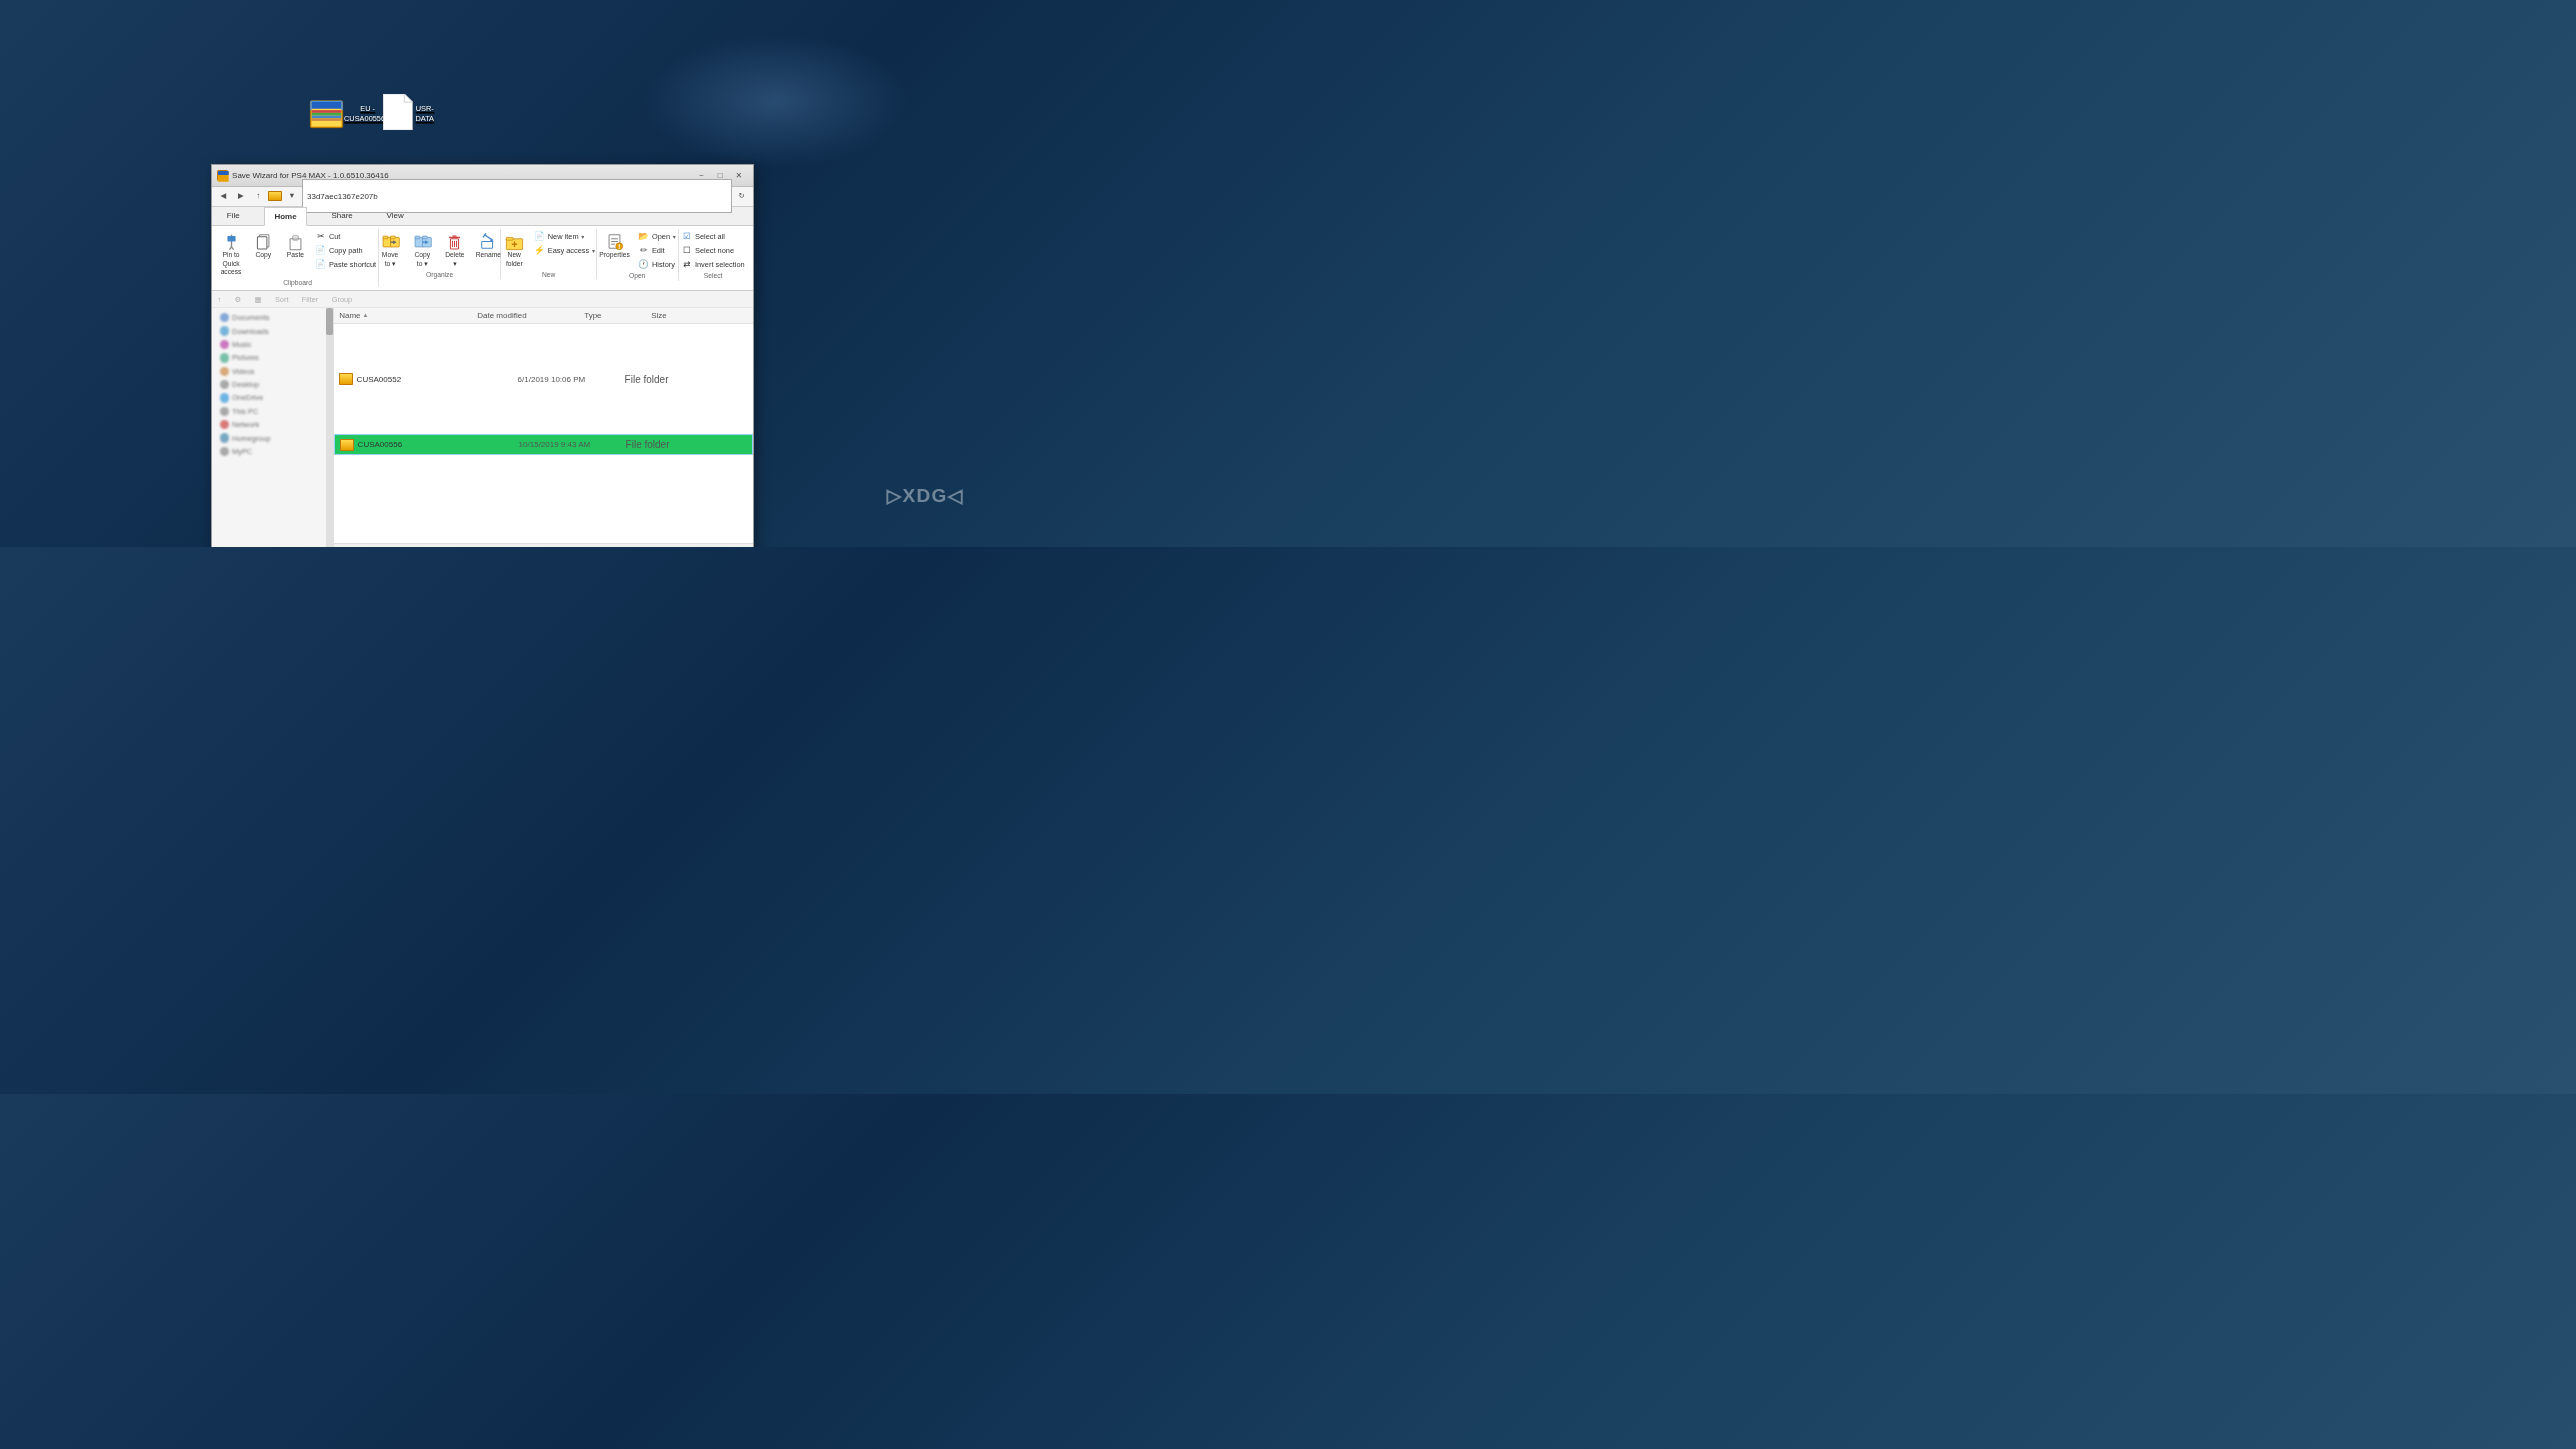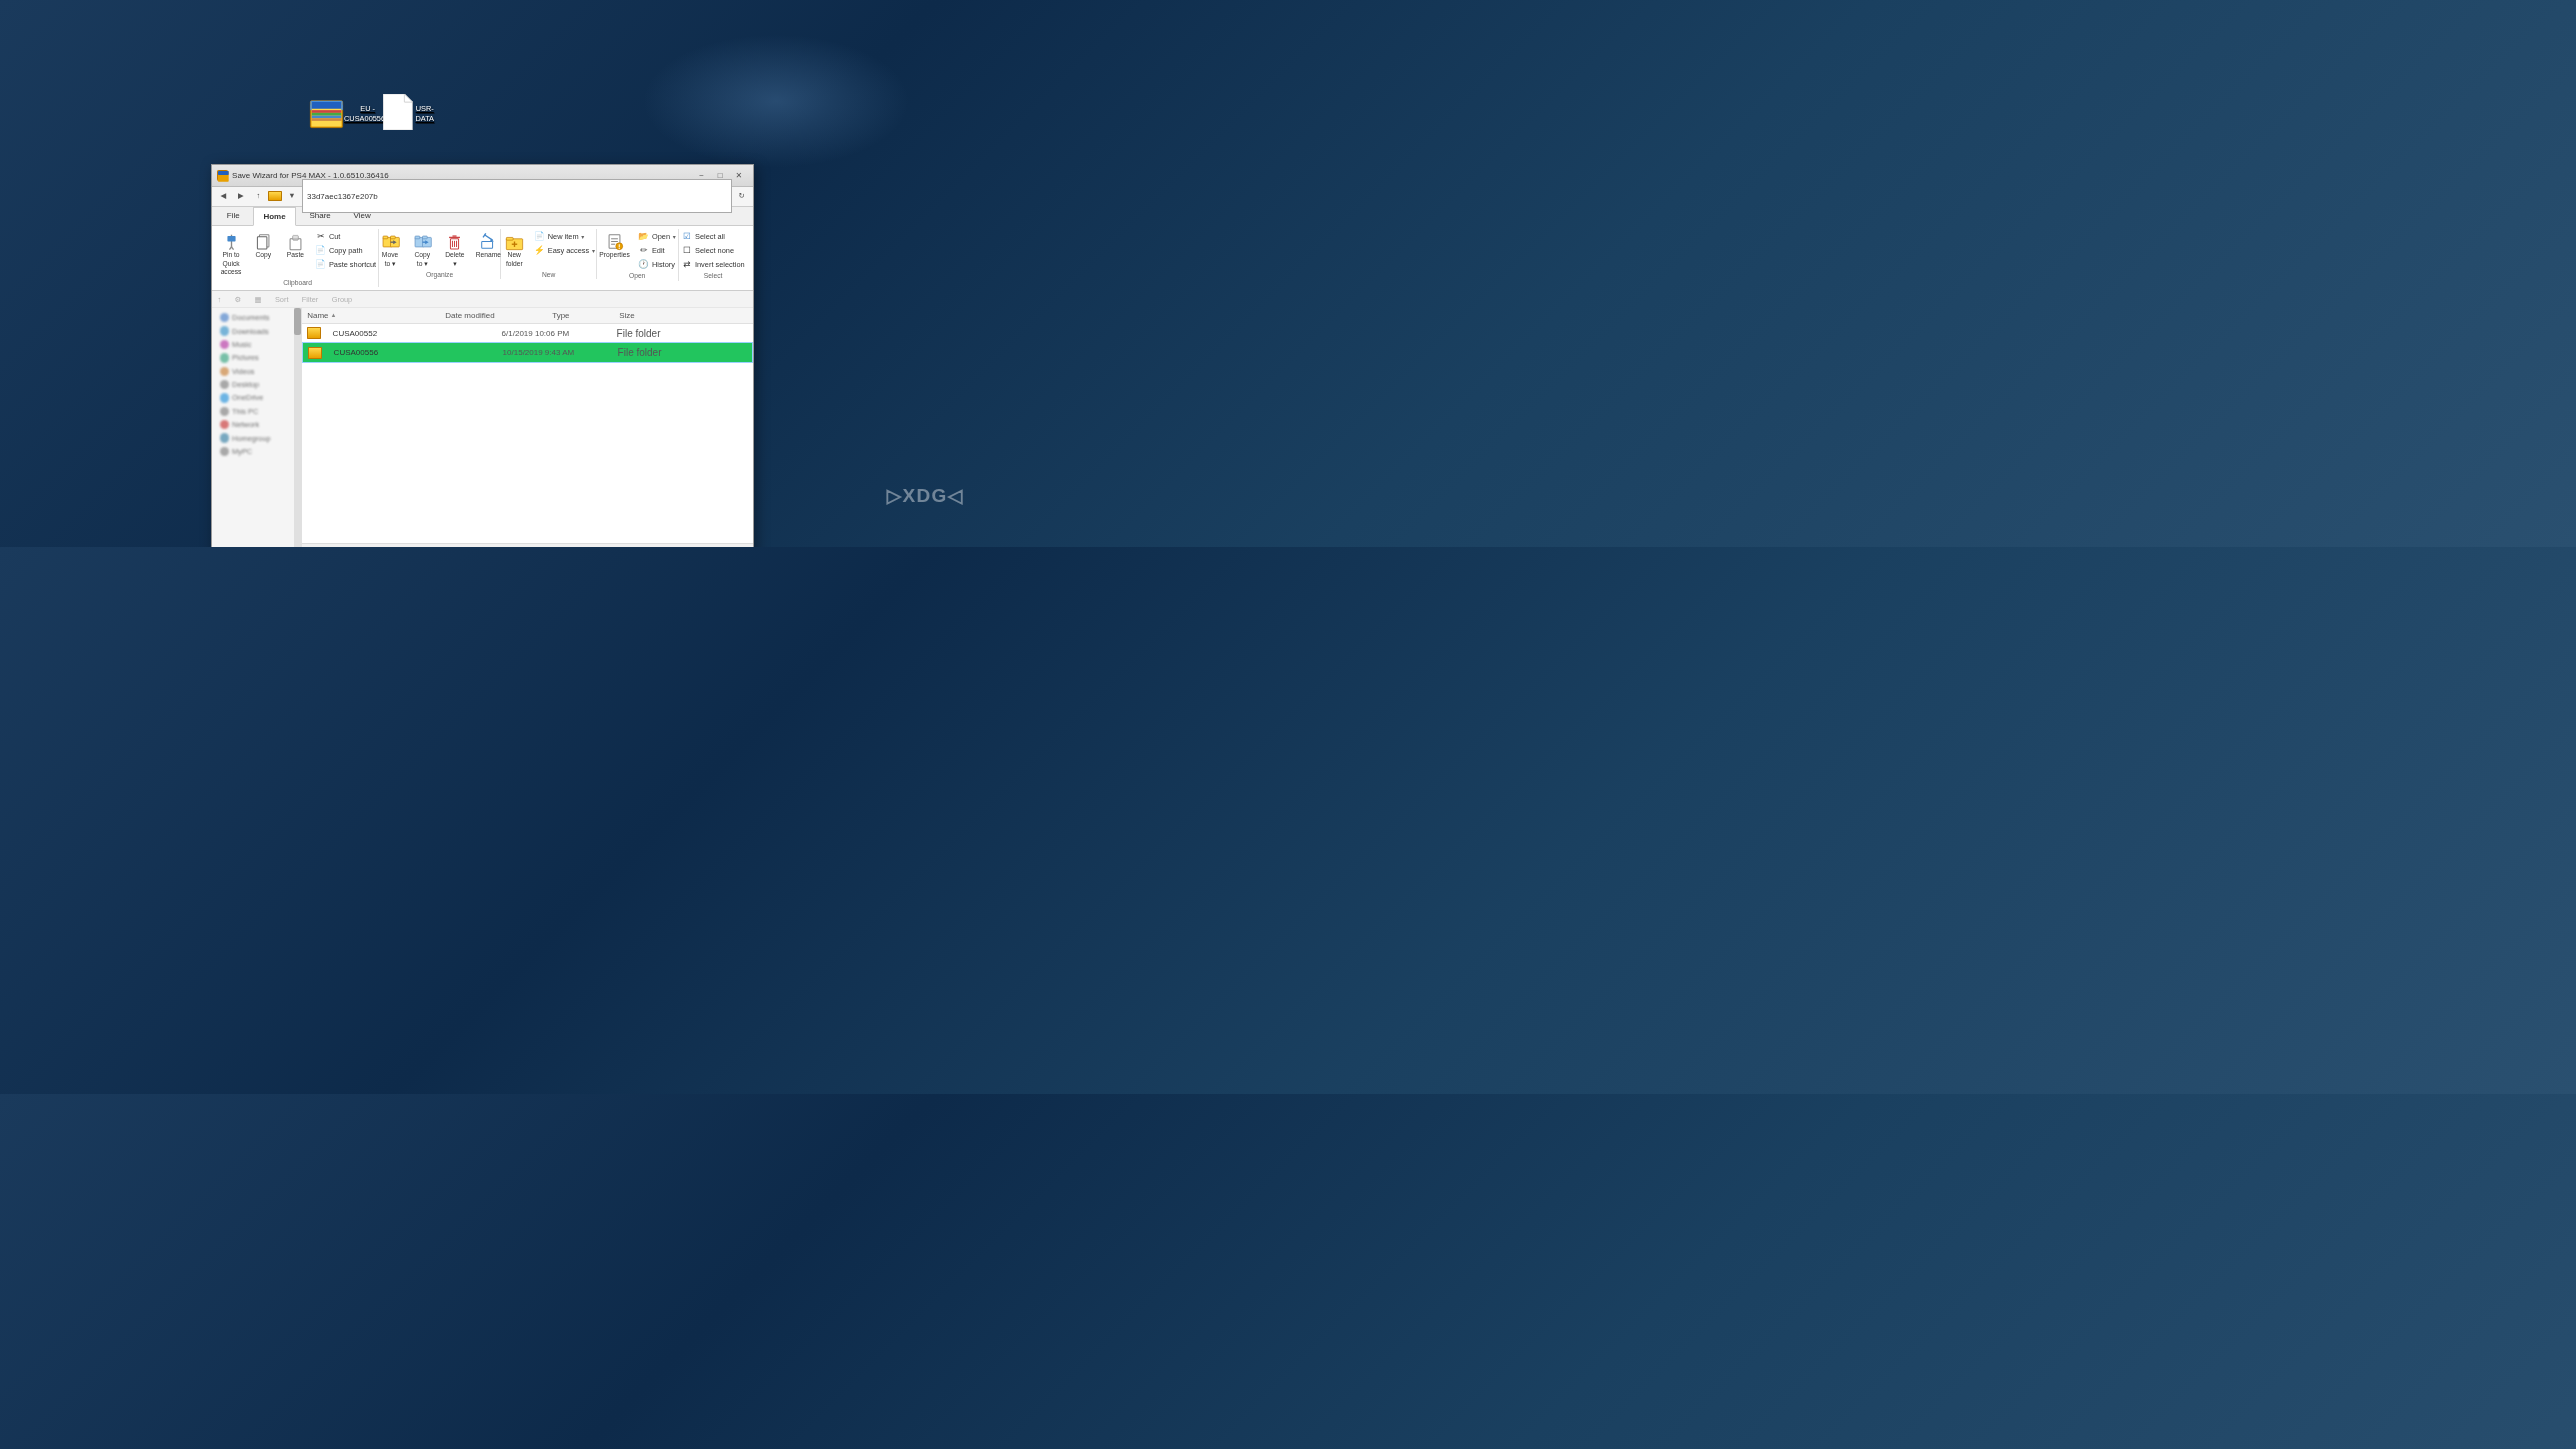--- a/index.html
+++ b/index.html
@@ -164,21 +164,21 @@
       font-size: 8px;
       color: #333;
     }
 
     
     .ribbon-tabs {
       display: flex;
       background: #f0f0f0;
       border-bottom: 0.7px solid #ccc;
       padding: 0 5.4px;
-      gap: 4px;
+      gap: 15px;
     }
 
     .ribbon-tab {
       padding: 4px 9.4px;
       font-size: 8px;
       cursor: pointer;
       color: #333;
       border-bottom: 1.3px solid transparent;
     }
 
@@ -383,21 +383,22 @@
     .col-name { width: 138px; }
     .col-date { width: 107px; }
     .col-type { width: 67px; }
     .col-size { width: 54px; }
 
     .file-row {
       display: flex;
       align-items: center;
       padding: 3.4px 5.4px;
       cursor: pointer;
-      gap: 8px;
+      gap: 0;
+      margin-top: 46px;
     }
     .file-row.selected {
       background: #22c55e;
       border: 0.7px solid #99d1ff;
     }
 
     .file-icon {
       width: 13.4px;
       height: 12px;
       background: linear-gradient(180deg, #ffd84d 0%, #e8a000 100%);

